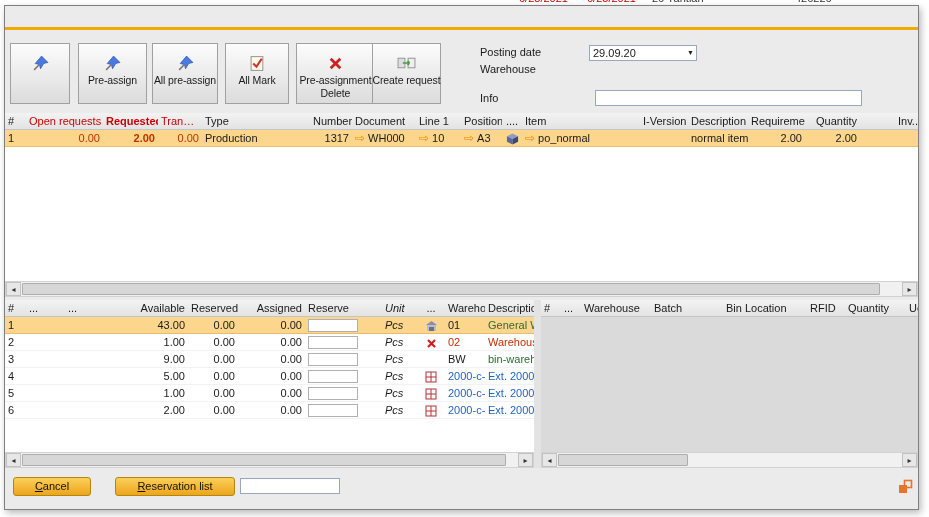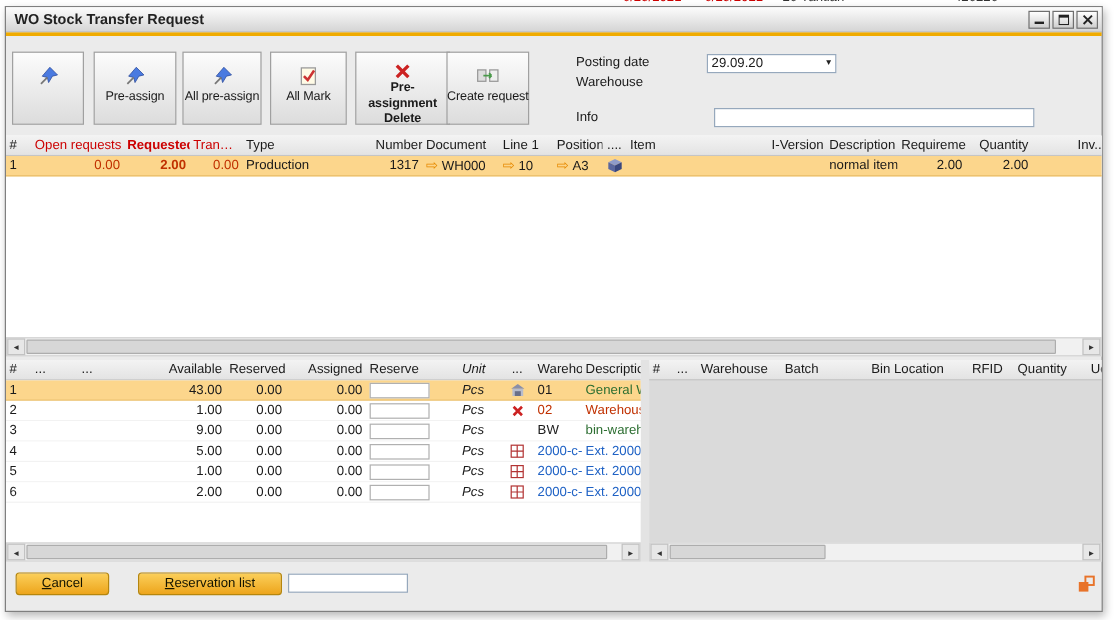--- a/index.html
+++ b/index.html
@@ -28,21 +28,21 @@
   .tb-btn { position:absolute; top:37px; height:61px; background:linear-gradient(#fcfcfc,#dcdcdc);
             border:1px solid #a0a0a0; display:flex; flex-direction:column; align-items:center;
             padding-top:8px; font-size:10.5px; letter-spacing:-0.1px; text-align:center; line-height:13px; cursor:default; }
   .tb-btn .ic { height:22px; display:flex; align-items:center; justify-content:center; }
   .tb-btn .lbl { white-space:nowrap; }
   .tb-btn.wrap .lbl { white-space:normal; }
   .b1 { left:5px;   width:60px; }
   .b2 { left:73px;  width:69px; }
   .b3 { left:147px; width:66px; }
   .b4 { left:220px; width:64px; }
-  .b5 { left:291px; width:79px;font-weight:bold; }
+  .b5 { left:291px; width:79px; }
   .b6 { left:367px; width:69px; }
 
   
   .frm-label { position:absolute; font-size:11px; color:#1a1a1a; white-space:nowrap; }
   .combo { position:absolute; height:16px; background:#fff; border:1px solid #96a8bc; padding:1px 14px 0 3px;
            font-size:11px; white-space:nowrap; overflow:hidden; }
   .combo .dd { position:absolute; right:2px; top:3px; font-size:7px; color:#222; }
   .tinput { position:absolute; height:16px; background:#fff; border:1px solid #96a8bc; font-size:11px;
             padding:0 3px; font-family:inherit; }
 
@@ -148,41 +148,20 @@
 
   <div class="bg-strip">
     <span class="frag-red" style="left:519px">6/25/2021</span>
     <span class="frag-red" style="left:587px">6/25/2021</span>
     <span class="frag-dark" style="left:652px">26 Yantian</span>
     <span class="frag-dark" style="left:795px">426226</span>
   </div>
 
   <div class="dialog">
 
-    <div class="titlebar">
-      <span class="title">WO Stock Transfer Request</span>
-      <span class="win-controls">
-        <span class="win-btn">
-            <svg width="9" height="9">
-              <rect x="0" y="6" width="8" height="2" fill="#222"></rect>
-            </svg>
-          </span>
-        <span class="win-btn">
-            <svg width="9" height="9">
-              <rect x="0.5" y="0.5" width="8" height="8" fill="none" stroke="#222"></rect>
-              <rect x="0.5" y="0.5" width="8" height="2.2" fill="#222"></rect>
-            </svg>
-          </span>
-        <span class="win-btn">
-            <svg width="9" height="9">
-              <path d="M1 1 L8 8 M8 1 L1 8" stroke="#222" stroke-width="1.6"></path>
-            </svg>
-          </span>
-      </span>
-    </div>
     <div class="accent"></div>
 
     <div class="tb-btn b1">
       <span class="ic">
           <svg width="17" height="17" viewBox="0 0 16 16">
             <path d="M9 1 L15 7 L11 8 L8 13 L7 9 L3 8 Z" fill="#4a7ae0" stroke="#2a4a9a" stroke-width="0.6"></path>
             <line x1="7" y1="9" x2="2" y2="14" stroke="#777" stroke-width="1.4"></line>
           </svg>
         </span>
       <span class="lbl"></span>
@@ -269,20 +248,21 @@
       <span class="cell rt-typ">Production</span>
       <span class="cell rt-nbr al-r">1317</span>
       <span class="cell rt-doc"><span class="arrow">⇨</span><span>WH000</span></span>
       <span class="cell rt-ln1"><span class="arrow">⇨</span><span>10</span></span>
       <span class="cell rt-pos"><span class="arrow">⇨</span><span>A3</span></span>
       <span class="cell rt-dot"><svg width="13" height="14" viewBox="0 0 14 14" style="vertical-align:middle">
             <polygon points="7,1 13,4 7,7 1,4" fill="#8f9cc9"></polygon>
             <polygon points="1,4 7,7 7,13 1,10" fill="#5a679e"></polygon>
             <polygon points="13,4 7,7 7,13 13,10" fill="#39477e"></polygon>
           </svg></span>
+      <span class="cell rt-itm"><span class="arrow">⇨</span><span>po_normal</span></span>
       <span class="cell rt-ive al-r"></span>
       <span class="cell rt-des al-r">normal item</span>
       <span class="cell rt-rqm al-r">2.00</span>
       <span class="cell rt-qty al-r">2.00</span>
     </div>
 
     <div class="hscroll sc-main">
       <span class="hs-arrow hs-left">◂</span>
       <span class="hs-thumb"></span>
       <span class="hs-arrow hs-right">▸</span>

